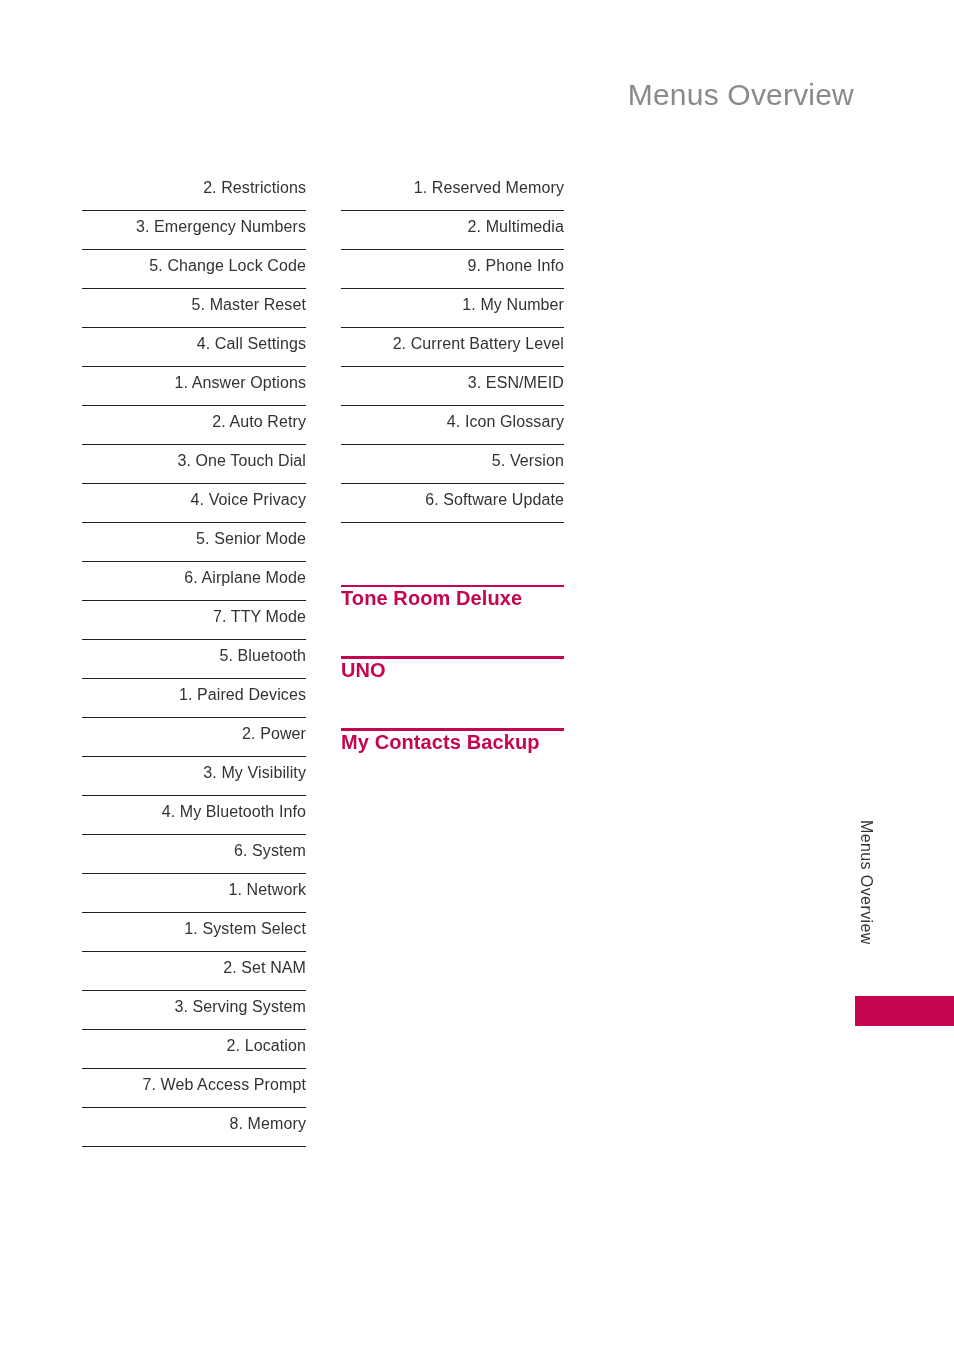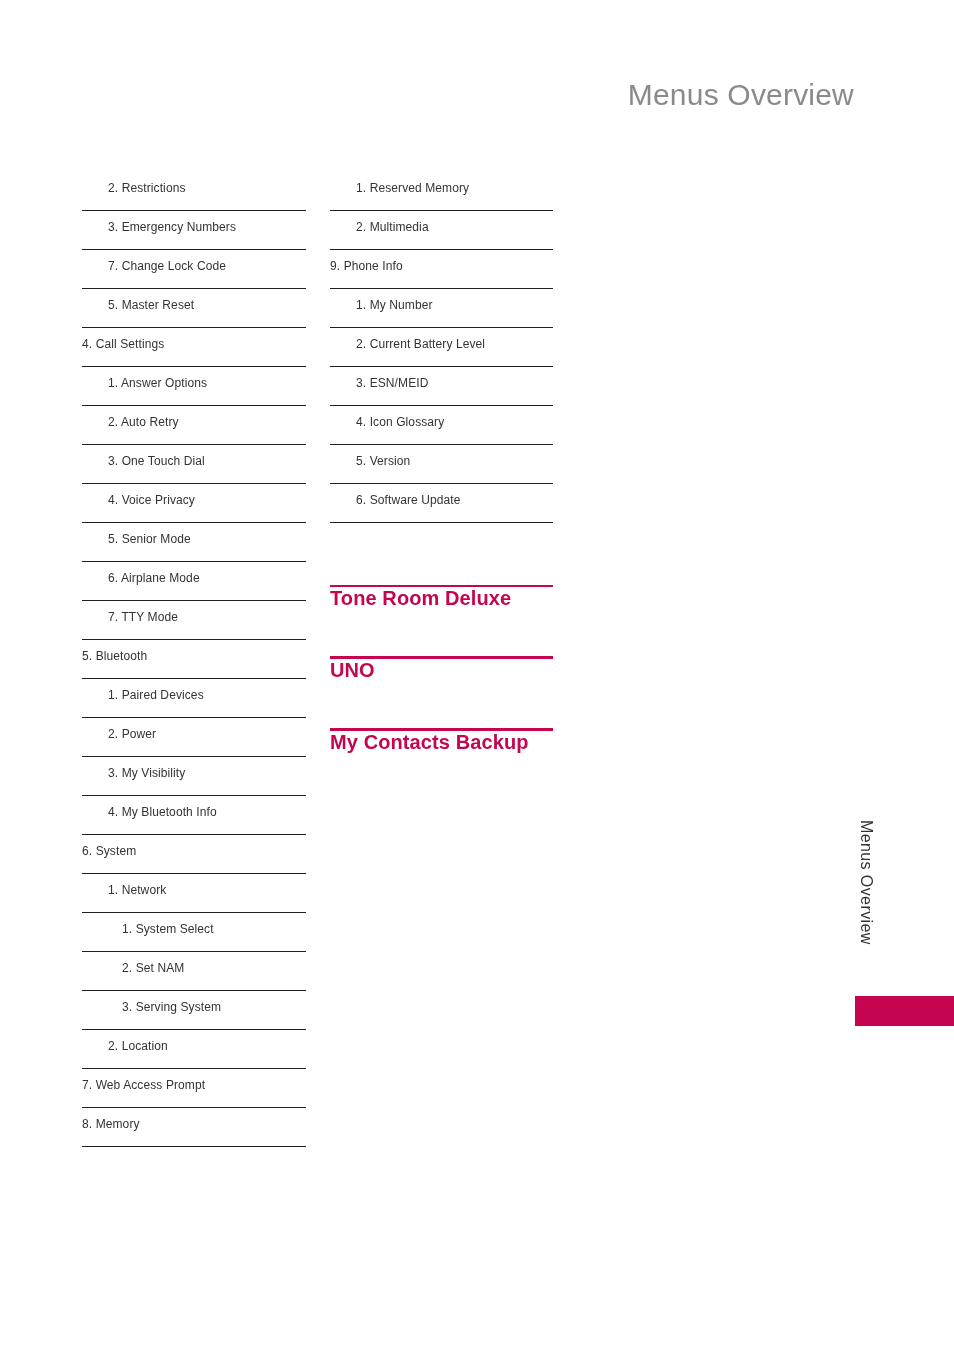--- a/index.html
+++ b/index.html
@@ -31,35 +31,36 @@
     letter-spacing: 0.2px;
     white-space: nowrap;
   }
 
   
   .col {
     position: absolute;
     top: 172px;
   }
   .col-left  { left: 82px;  width: 224px; }
-  .col-right { left: 330px; width: 223px; }
+  .col-right { left: 341px; width: 223px; }
 
   
   .menu-list {
     list-style: none;
     margin: 0;
     padding: 0;
   }
   .menu-item {
     border-bottom: 1.3px solid #231f20;
     color: #333335;
-    font-size: 12px;
+    font-size: 16px;
     line-height: 30px;
     padding: 1px 0 7px 0;
     letter-spacing: 0.1px;
+    text-align: right;
   }
   .menu-item .txt { display: block; }
   
   .lvl1 .txt { padding-left: 0px; }
   .lvl2 .txt { padding-left: 26px; text-indent: -0px; }
   .lvl3 .txt { padding-left: 40px; }
   .lvl2.wrap .txt { padding-left: 52px; text-indent: -26px; }
 
   
   .section-block { margin-top: 0; }
@@ -133,21 +134,21 @@
 
   <div class="col col-left">
     <ul class="menu-list" id="list-left">
         <li class="menu-item lvl2">
           <span class="txt">2. Restrictions</span>
         </li>
         <li class="menu-item lvl2 wrap">
           <span class="txt">3. Emergency Numbers</span>
         </li>
         <li class="menu-item lvl2 wrap">
-          <span class="txt">7. Change Lock Code</span>
+          <span class="txt">5. Change Lock Code</span>
         </li>
         <li class="menu-item lvl2">
           <span class="txt">5. Master Reset</span>
         </li>
         <li class="menu-item lvl1">
           <span class="txt">4. Call Settings</span>
         </li>
         <li class="menu-item lvl2">
           <span class="txt">1. Answer Options</span>
         </li>

